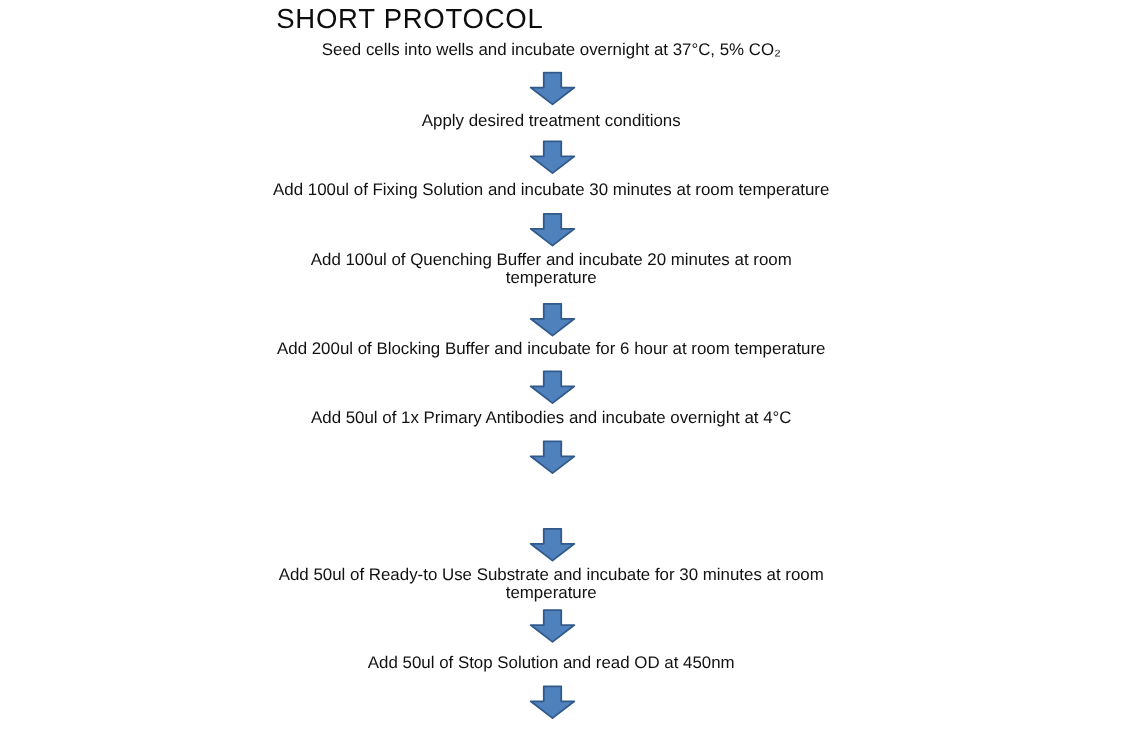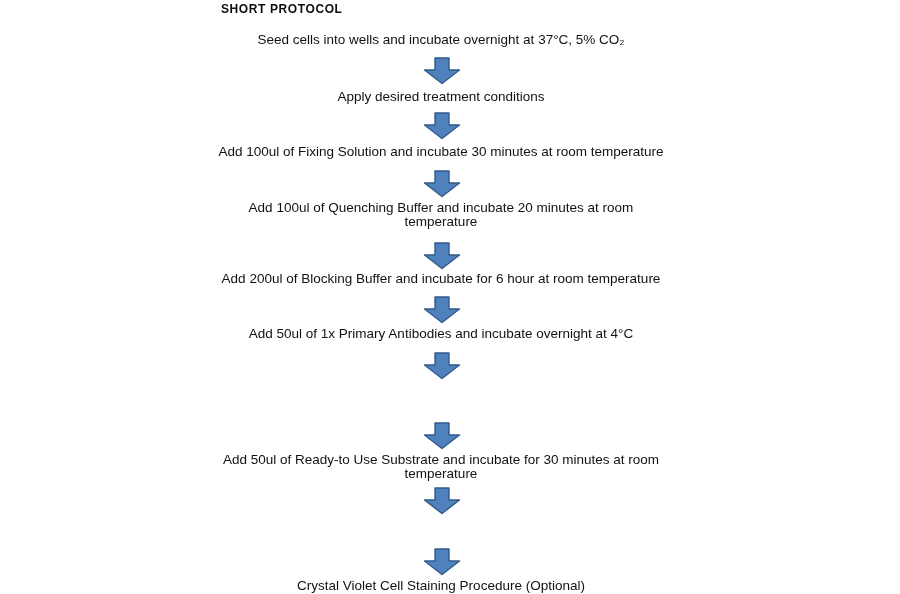--- a/index.html
+++ b/index.html
@@ -13,22 +13,22 @@
     height: 594px;
     background: #ffffff;
     overflow: hidden;
     font-family: "Liberation Sans", sans-serif;
   }
   .page-title {
     position: absolute;
     left: 221px;
     top: 2px;
     margin: 0;
-    font-size: 12px;
-    font-weight: 700;
+    font-size: 22px;
+    font-weight: 400;
     letter-spacing: 0.6px;
     color: #0d0d0d;
     text-align: center;
   }
   .step {
     position: absolute;
     left: 0;
     width: 882px; 
     text-align: center;
     font-size: 13.5px;
@@ -98,19 +98,19 @@
   <svg class="arrow" style="top:422px" viewBox="0 0 40 28">
       <use href="#arrowShape"></use>
     </svg>
 
   <div class="step" style="top:453px">Add 50ul of Ready-to Use Substrate and incubate for 30 minutes at room
 temperature</div>
   <svg class="arrow" style="top:487px" viewBox="0 0 40 28">
       <use href="#arrowShape"></use>
     </svg>
 
+  <div class="step" style="top:523px">Add 50ul of Stop Solution and read OD at 450nm</div>
   <svg class="arrow" style="top:548px" viewBox="0 0 40 28">
       <use href="#arrowShape"></use>
     </svg>
 
-  <div class="step" style="top:579px">Crystal Violet Cell Staining Procedure (Optional)</div>
 
 </div>
 
 </body></html>

